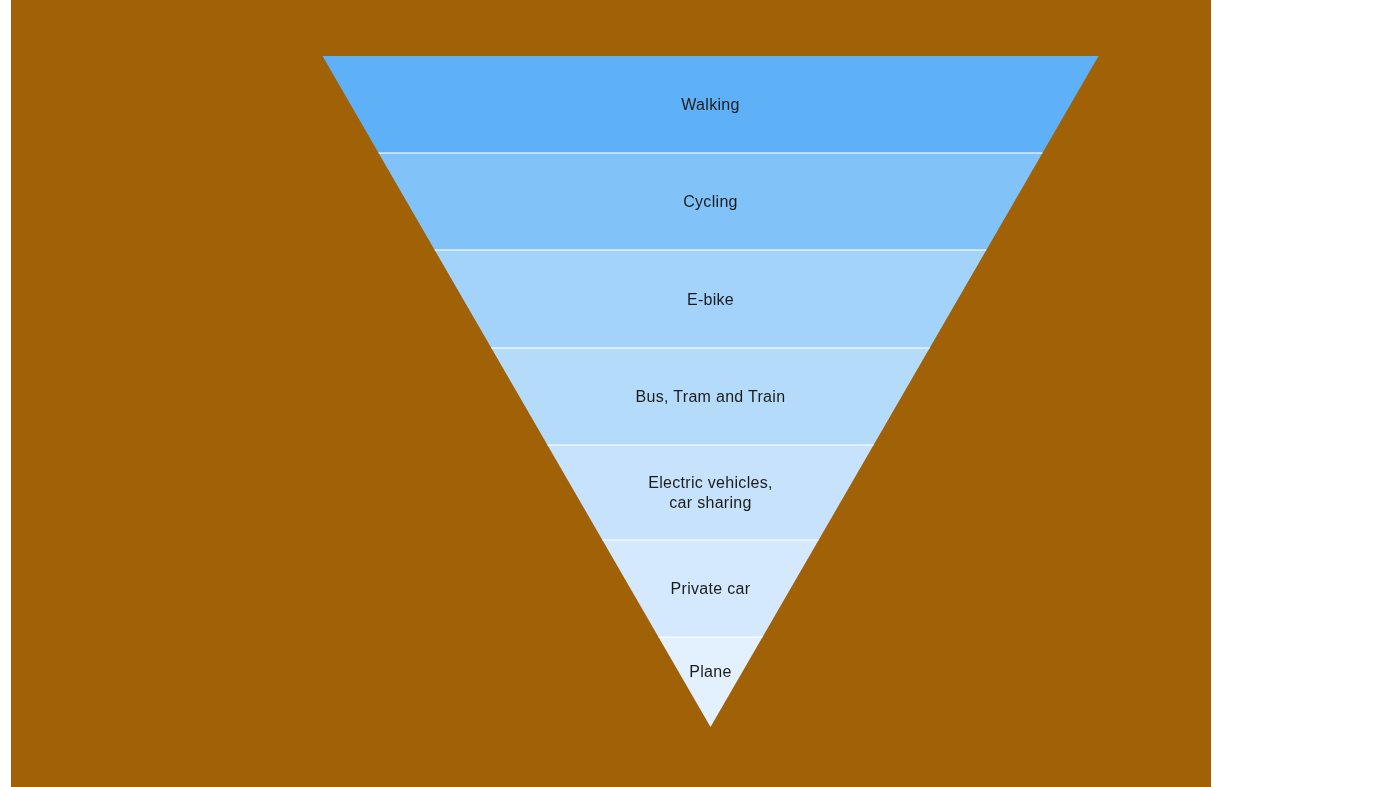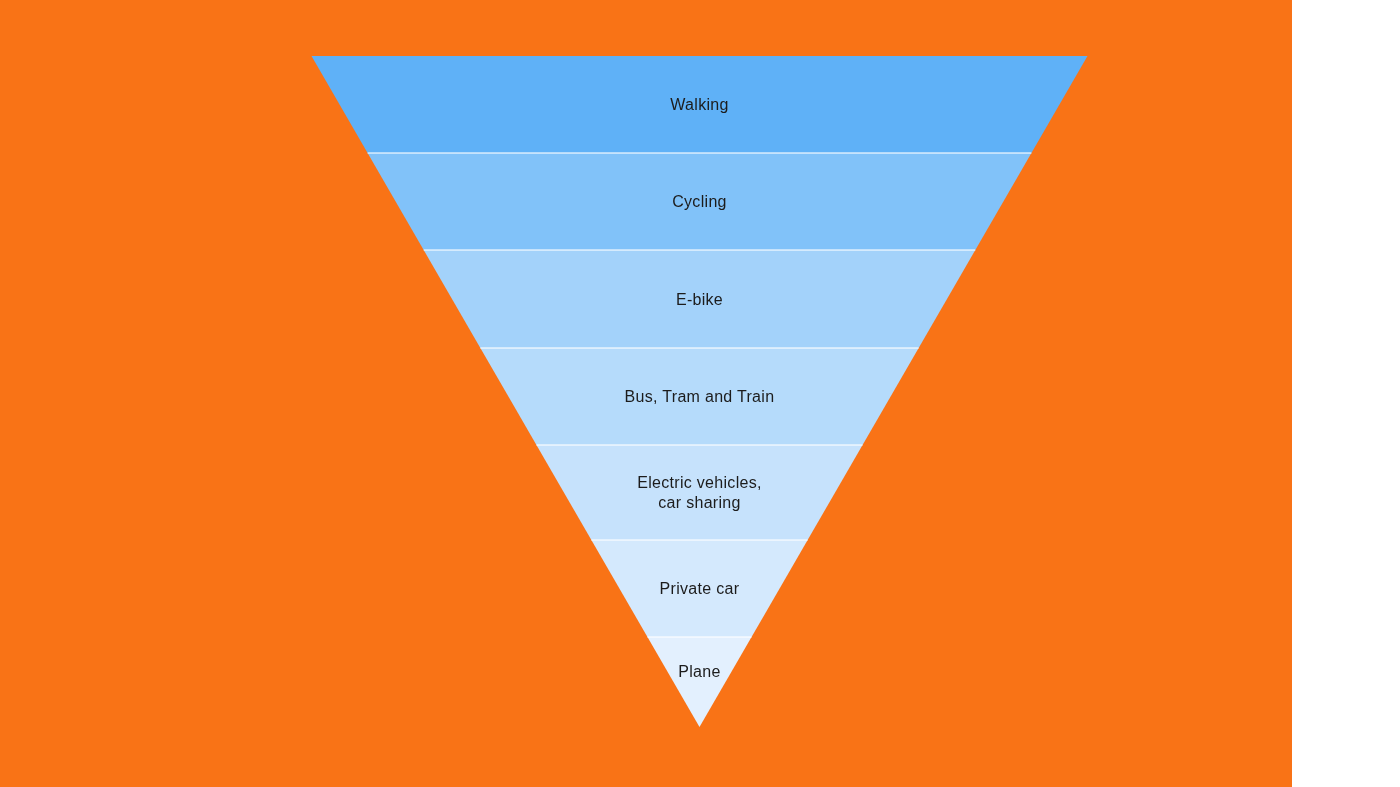--- a/index.html
+++ b/index.html
@@ -8,23 +8,24 @@
   }
   body {
     width: 1400px;
     height: 787px;
     background: #ffffff;
     overflow: hidden;
     font-family: "Liberation Sans", sans-serif;
   }
   .stage {
     position: relative;
-    width: 1292px;
+    width: 1200px;
     height: 787px;
-    background: #f97316;
+    background: #a16207;
+    margin-left: 11px;
   }
   svg text {
     font-family: "Liberation Sans", sans-serif;
     font-size: 16px;
     letter-spacing: 0.3px;
   }
 </style>
 </head>
 <body>
 

